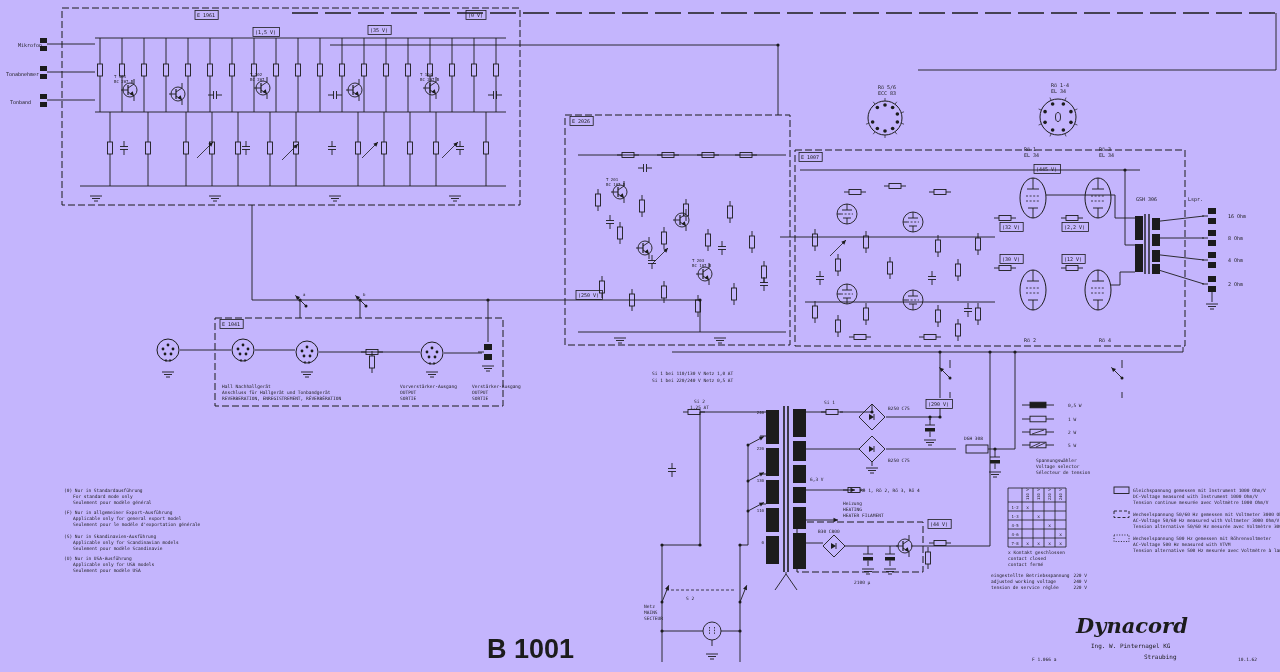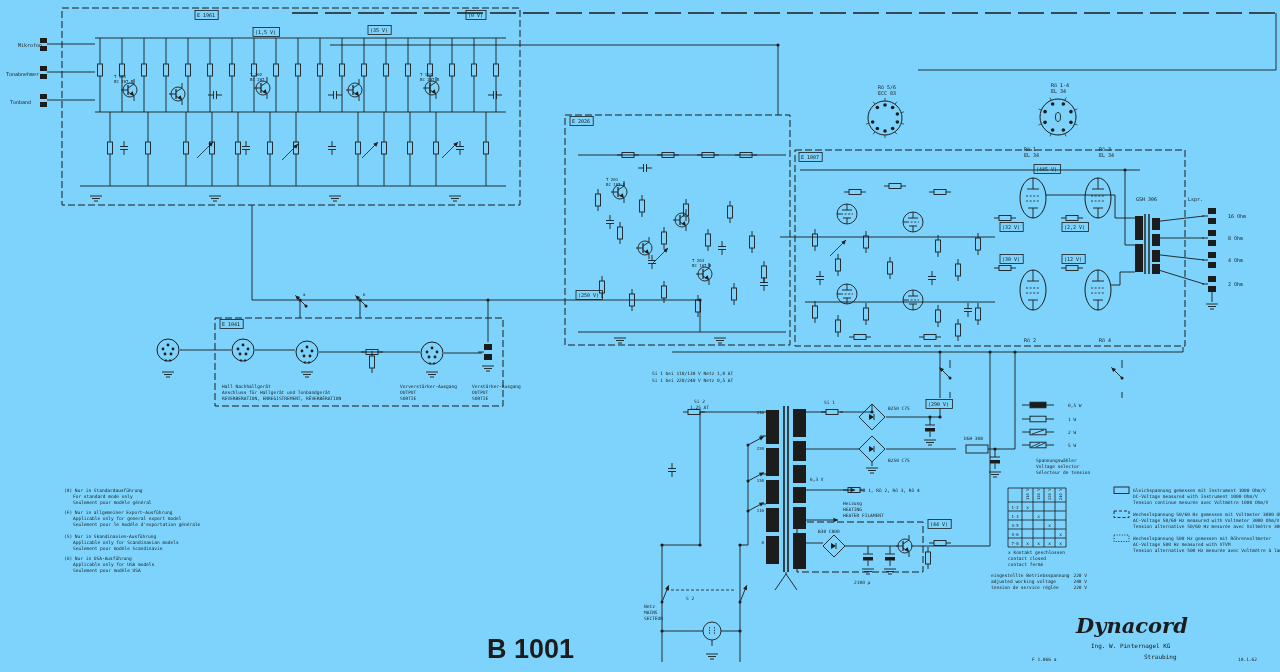--- a/index.html
+++ b/index.html
@@ -1,16 +1,16 @@
 <!DOCTYPE html>
 <html><head>
 <meta charset="utf-8">
 <style>
   html,body{margin:0;padding:0;background:#e9e9e6;}
-  #page{width:1280px;height:672px;background:#7dd3fc;position:relative;overflow:hidden;}
+  #page{width:1280px;height:672px;background:#c4b5fd;position:relative;overflow:hidden;}
   svg{display:block}
   text{fill:#1c1c1c}
 </style>
 </head>
 <body>
 
 <div id="page">
   <svg id="cv" width="1280" height="672" viewBox="0 0 1280 672" xmlns="http://www.w3.org/2000/svg">
     <g id="art">
         <rect x="62" y="8" width="458" height="197" fill="none" stroke="#1c1c1c" stroke-width="1" stroke-dasharray="7 3"></rect>

